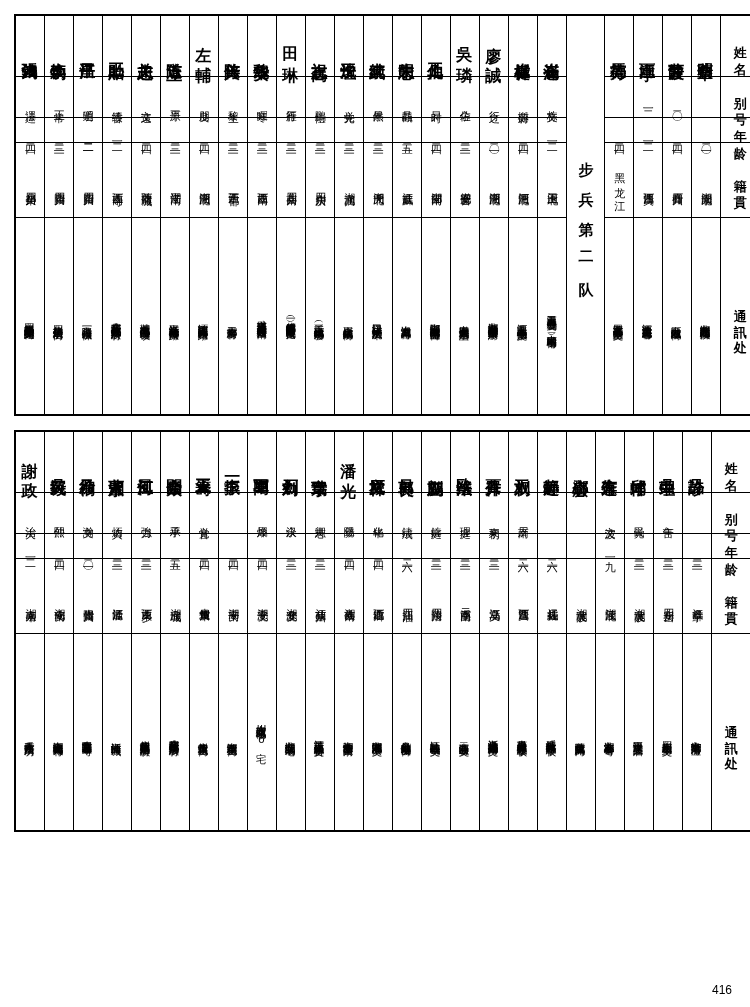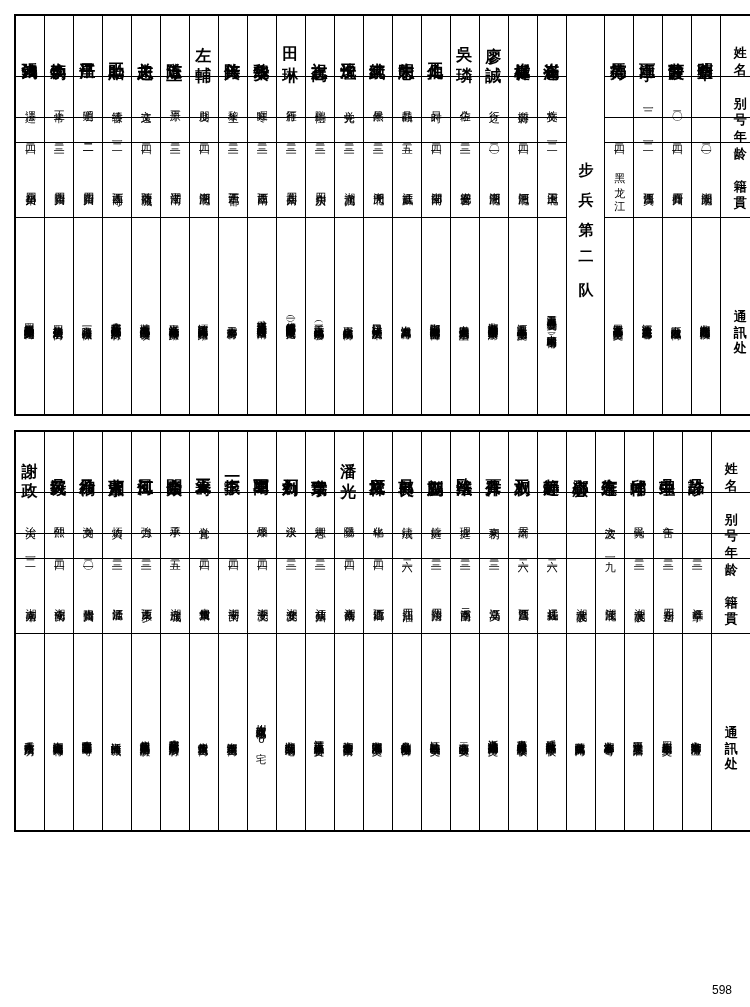--- a/index.html
+++ b/index.html
@@ -426,14 +426,14 @@
       <td class="cell-addr"><span class="v wrap">黄陂夏店轉馬路河</span></td>
       <td class="cell-addr"><span class="v wrap">湖北沙市梅台巷十二号</span></td>
       <td class="cell-addr"><span class="v wrap">平汉路三义場五显店</span></td>
       <td class="cell-addr"><span class="v wrap">四川安岳石羊場郵交</span></td>
       <td class="cell-addr"><span class="v wrap">阜宁峋湖港后万盛号</span></td>
       <td class="rowlabel"><span class="v">通 訊 处</span></td>
     </tr>
   </tbody>
     </table>
 
-  <div class="footer">598</div>
+  <div class="footer">416</div>
 </div>
 
 </body></html>

